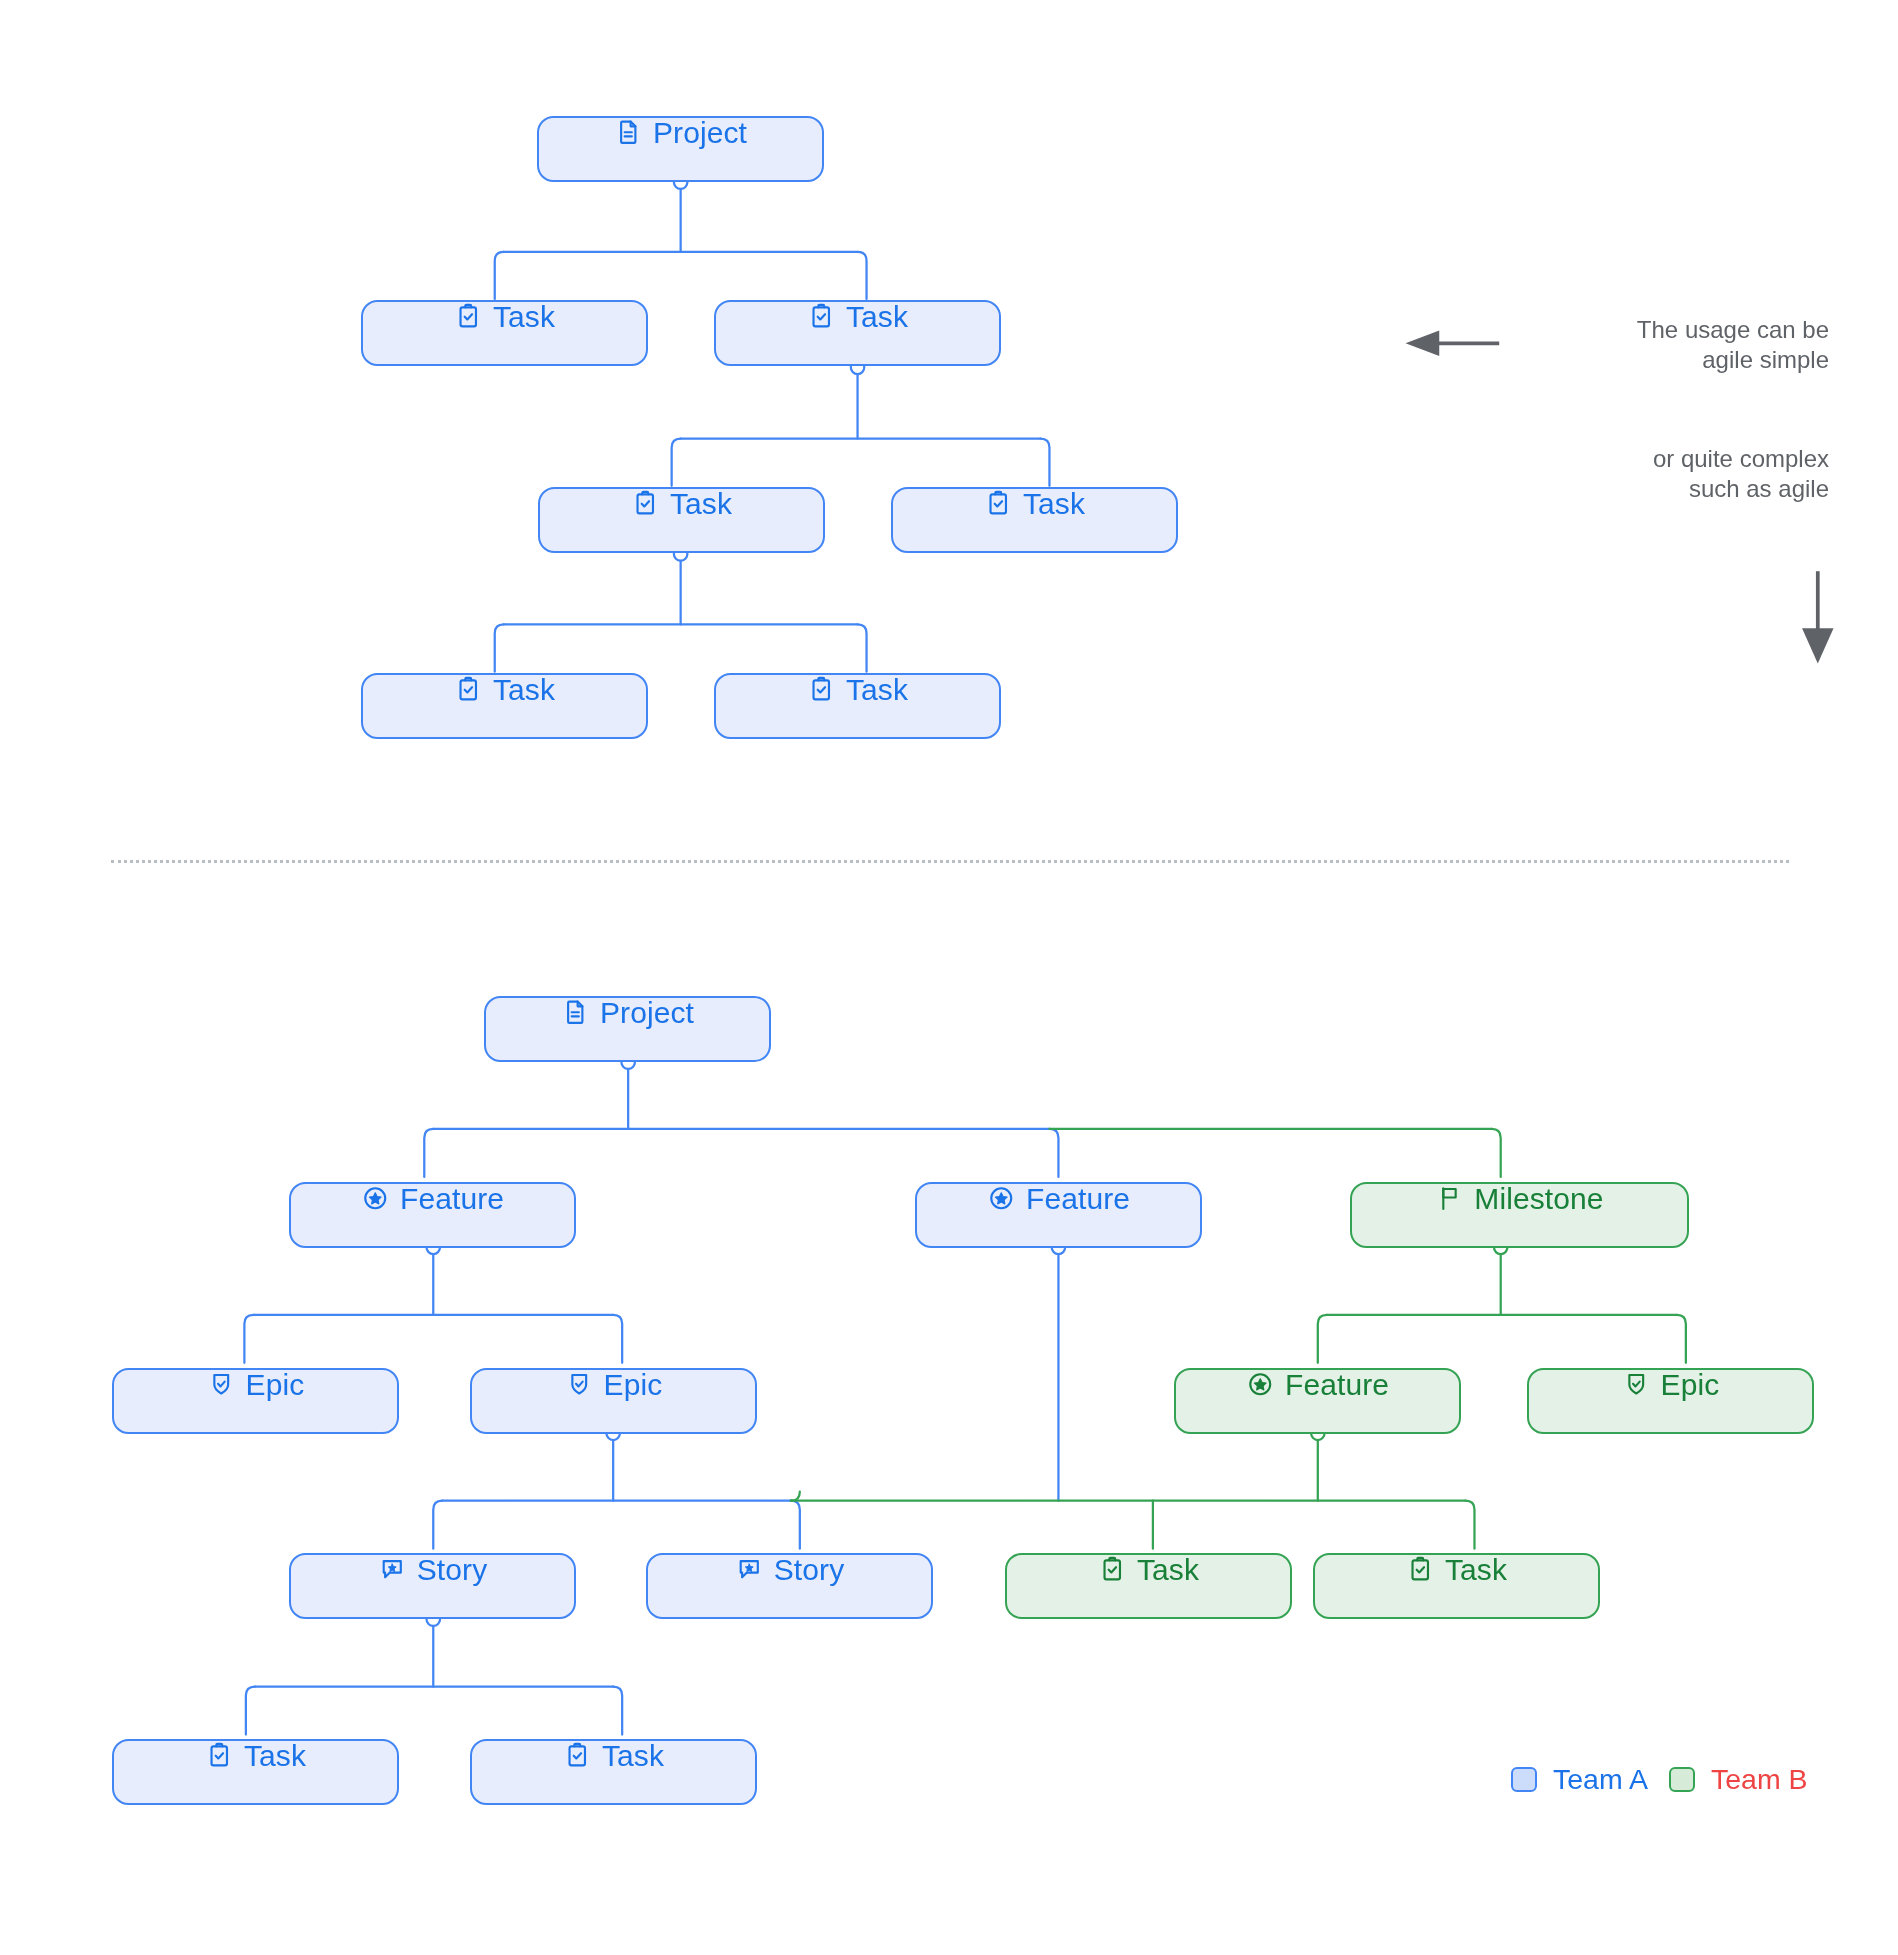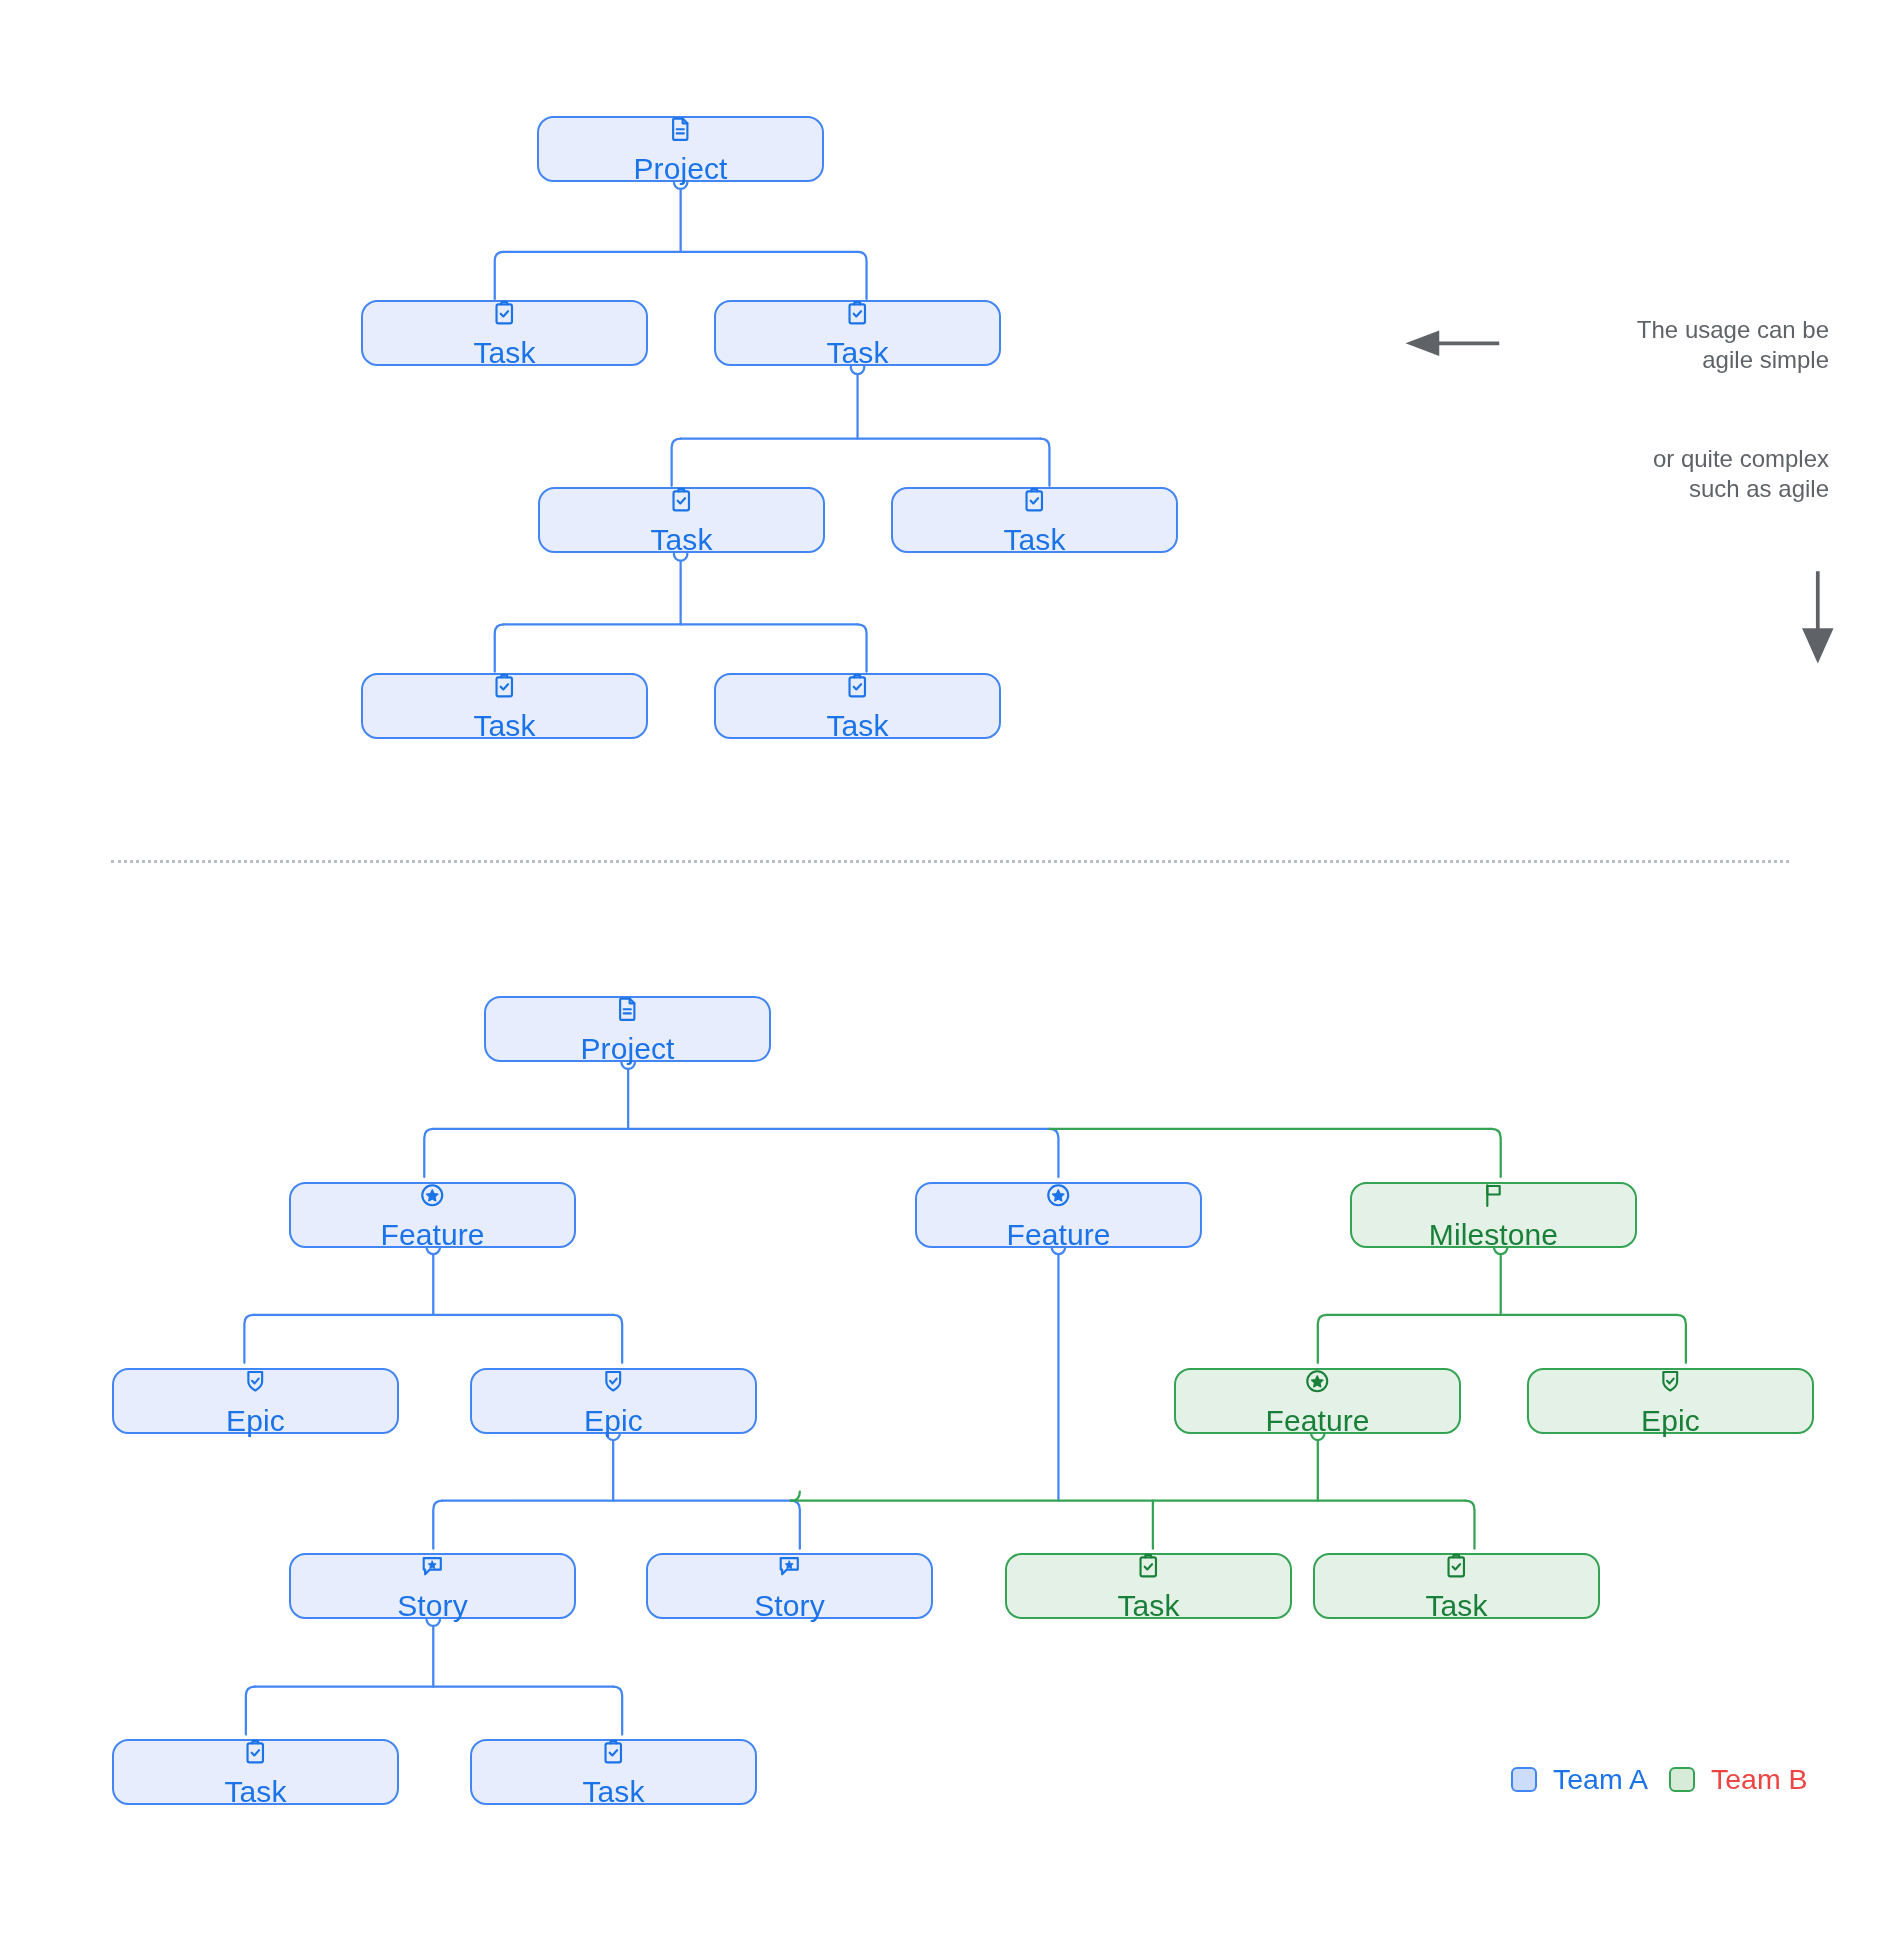--- a/index.html
+++ b/index.html
@@ -26,29 +26,27 @@
     top: 0;
     width: 1898px;
     height: 1955px;
     pointer-events: none;
   }
   .node {
     position: absolute;
     box-sizing: border-box;
     border-radius: 16.5px;
     display: flex;
-    align-items: center;
     justify-content: center;
     gap: 10.5px;
     font-size: 30px;
     font-weight: 400;
     letter-spacing: 0.1px;
     white-space: nowrap;
     z-index: 5;
-    flex-direction: column;
   }
   .node.blue {
     background: #e7edfc;
     border: 2.2px solid #4285f4;
     color: #1a73e8;
   }
   .node.green {
     background: #e4f1e6;
     border: 2.2px solid #34a353;
     color: #188038;
@@ -290,21 +288,21 @@
   <div class="node blue" style="left:915px; top:1182px; width:287px; height:66px;">
     <span class="ico">
       <svg width="28.5" height="28.5" viewBox="0 0 24 24" fill="none" stroke="#1a73e8" stroke-width="1.8" stroke-linejoin="round">
         <circle cx="12" cy="12" r="8.4"></circle>
         <path d="M12 7.4l1.5 3.1 3.4.5-2.5 2.4.6 3.4-3-1.6-3 1.6.6-3.4-2.5-2.4 3.4-.5z" fill="#1a73e8" stroke="#1a73e8" stroke-width="1"></path>
       </svg>
     </span>
     <span class="lbl">Feature</span>
   </div>
 
-  <div class="node green" style="left:1350px; top:1182px; width:287px; height:66px;">
+  <div class="node green" style="left:1350px; top:1182px; width:339px; height:66px;">
     <span class="ico">
       <svg width="28.5" height="28.5" viewBox="0 0 24 24" fill="none" stroke="#188038" stroke-width="1.8" stroke-linecap="round" stroke-linejoin="round">
         <path d="M7 21V3.6"></path>
         <path d="M7 4.2h10.4v7.2H7z"></path>
       </svg>
     </span>
     <span class="lbl">Milestone</span>
   </div>
 
   <div class="node blue" style="left:112px; top:1368px; width:287px; height:66px;">

